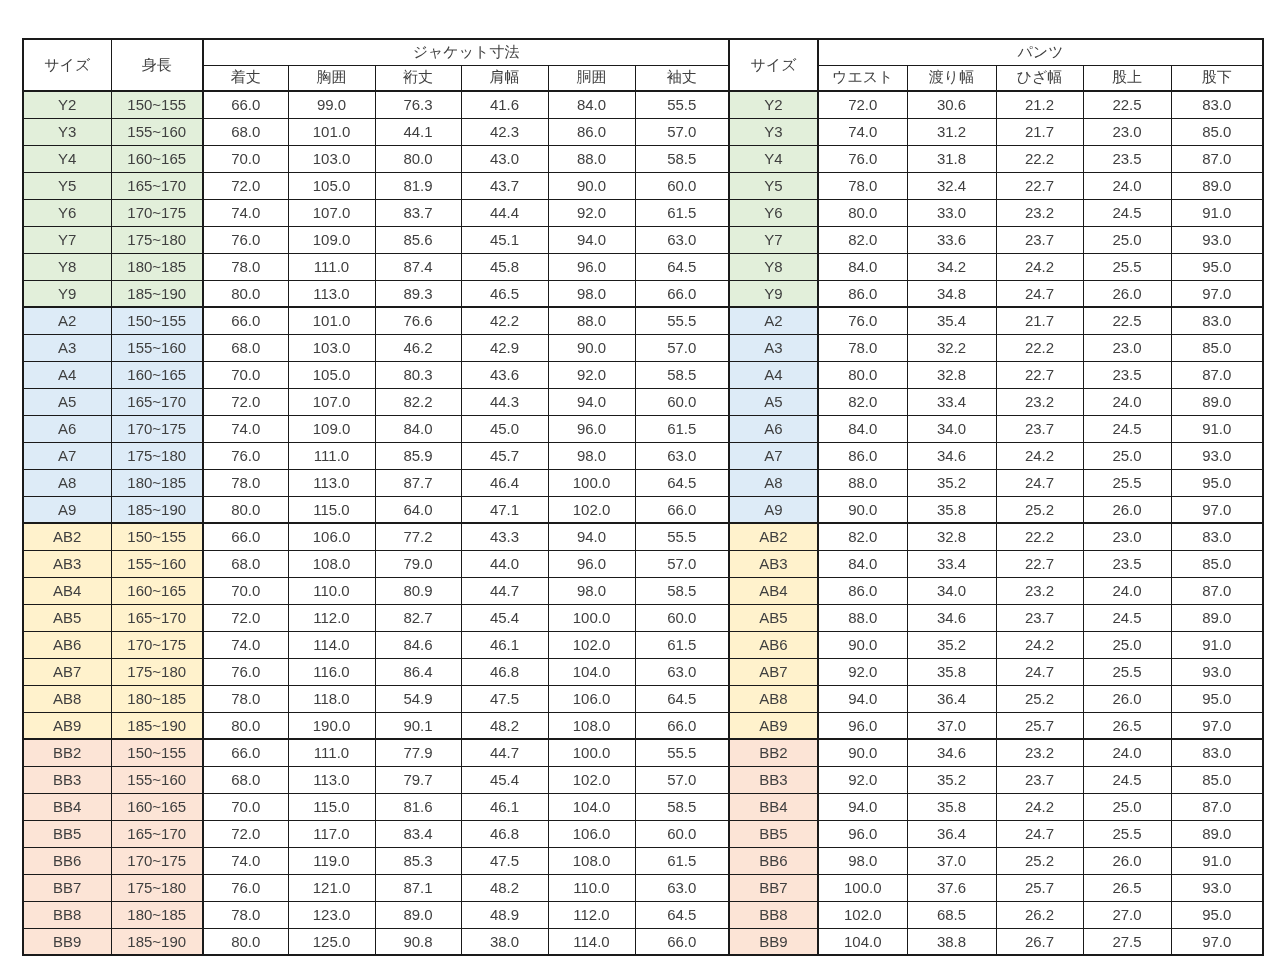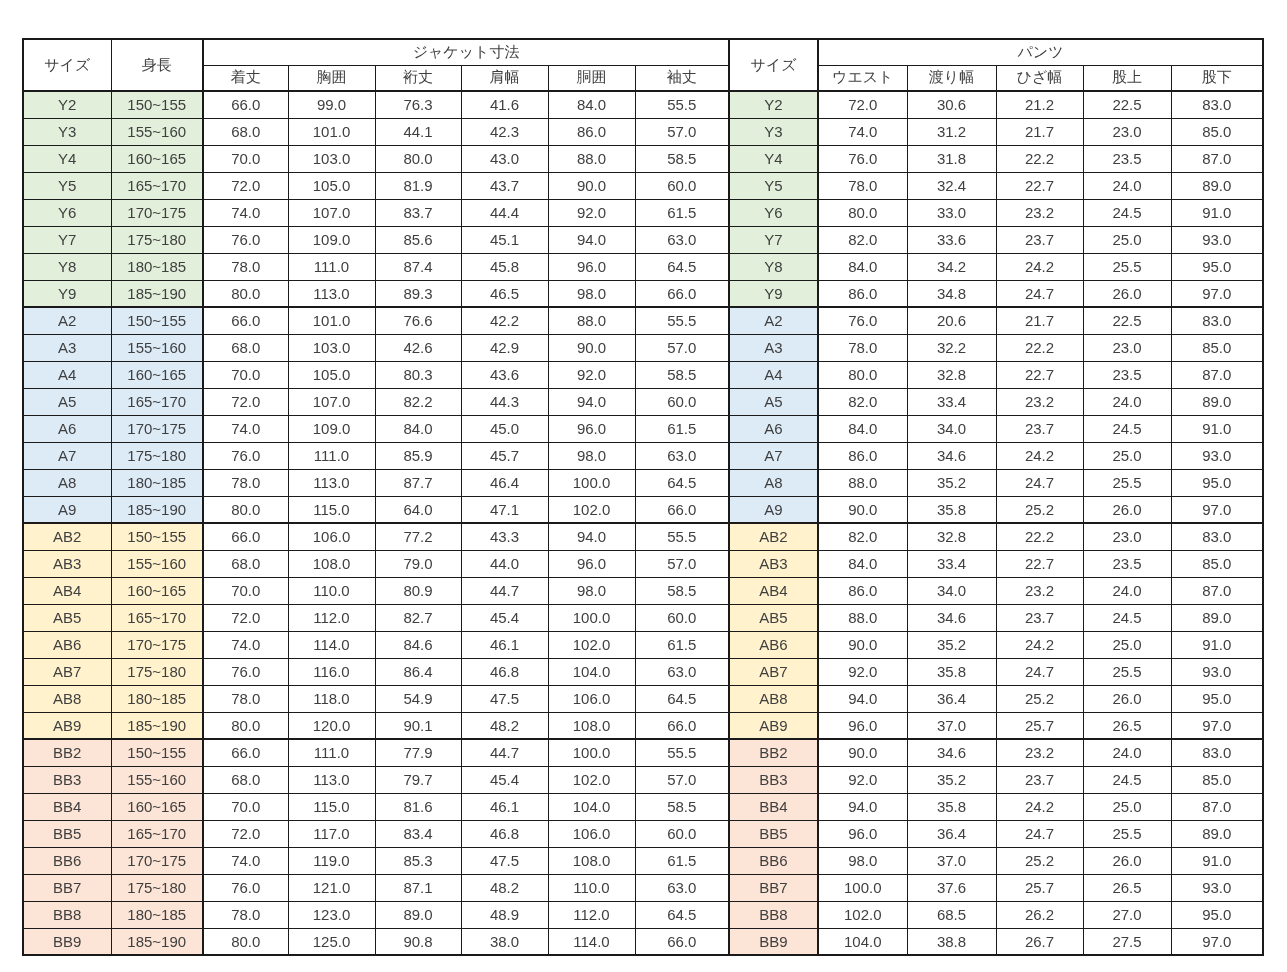--- a/index.html
+++ b/index.html
@@ -209,31 +209,31 @@
           <td style="background: rgb(221, 235, 247);">A2</td>
           <td style="background: rgb(221, 235, 247);">150~155</td>
           <td class="thick-l">66.0</td>
           <td>101.0</td>
           <td>76.6</td>
           <td>42.2</td>
           <td>88.0</td>
           <td>55.5</td>
           <td class="thick-l thick-r" style="background: rgb(221, 235, 247);">A2</td>
           <td>76.0</td>
-          <td>20.6</td>
+          <td>35.4</td>
           <td>21.7</td>
           <td>22.5</td>
           <td>83.0</td>
         </tr>
         <tr>
           <td style="background: rgb(221, 235, 247);">A3</td>
           <td style="background: rgb(221, 235, 247);">155~160</td>
           <td class="thick-l">68.0</td>
           <td>103.0</td>
-          <td>42.6</td>
+          <td>46.2</td>
           <td>42.9</td>
           <td>90.0</td>
           <td>57.0</td>
           <td class="thick-l thick-r" style="background: rgb(221, 235, 247);">A3</td>
           <td>78.0</td>
           <td>32.2</td>
           <td>22.2</td>
           <td>23.0</td>
           <td>85.0</td>
         </tr>
@@ -442,21 +442,21 @@
           <td>94.0</td>
           <td>36.4</td>
           <td>25.2</td>
           <td>26.0</td>
           <td>95.0</td>
         </tr>
         <tr>
           <td style="background: rgb(255, 242, 204);">AB9</td>
           <td style="background: rgb(255, 242, 204);">185~190</td>
           <td class="thick-l">80.0</td>
-          <td>120.0</td>
+          <td>190.0</td>
           <td>90.1</td>
           <td>48.2</td>
           <td>108.0</td>
           <td>66.0</td>
           <td class="thick-l thick-r" style="background: rgb(255, 242, 204);">AB9</td>
           <td>96.0</td>
           <td>37.0</td>
           <td>25.7</td>
           <td>26.5</td>
           <td>97.0</td>

